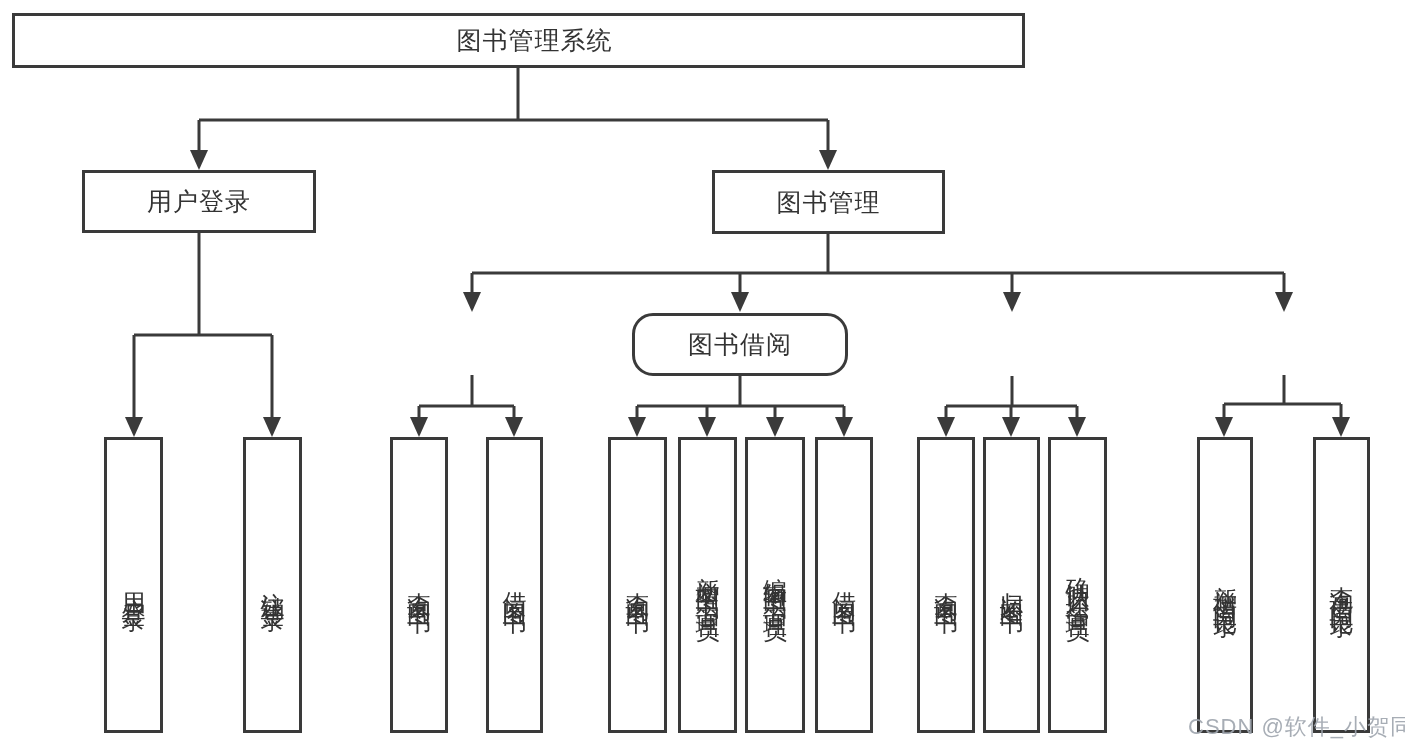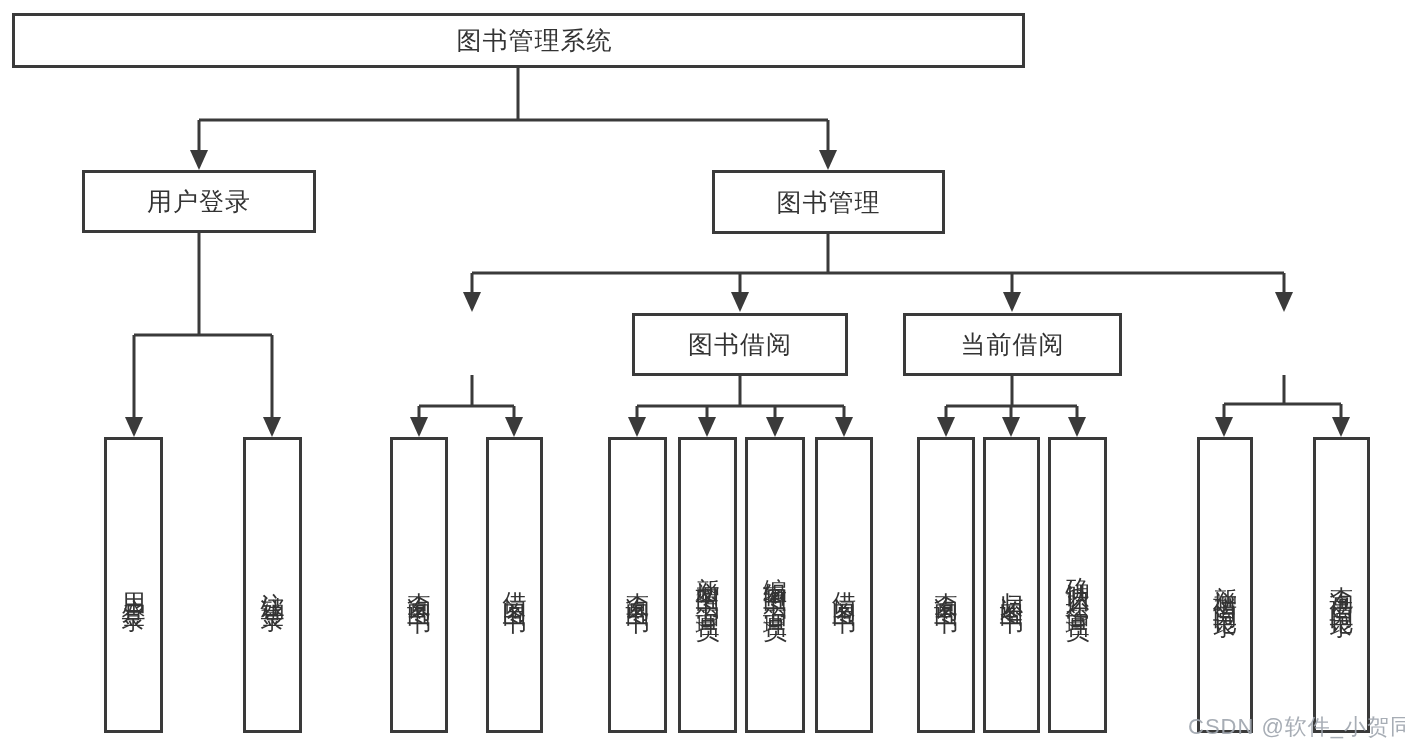--- a/index.html
+++ b/index.html
@@ -101,22 +101,21 @@
       <polygon points="1215,417 1233,417 1224,437"></polygon>
       <polygon points="1332,417 1350,417 1341,437"></polygon>
     </g>
   </svg>
 
   <div class="hbox" style="left:12px; top:13px; width:1013px; height:55px;padding-left:32px;">图书管理系统</div>
 
   <div class="hbox" style="left:82px; top:170px; width:234px; height:63px;">用户登录</div>
   <div class="hbox" style="left:712px; top:170px; width:233px; height:64px;">图书管理</div>
 
-  <div class="hbox" style="left:632px; top:313px; width:216px; height:63px;">图书借阅</div>
-  <div class="hbox" style="left:903px; top:313px; width:219px; height:63px;">当前借阅</div>
+  <div class="hbox" style="left:632px; top:313px; width:216px; height:63px;border-radius:21px;">图书借阅</div>
 
   <div class="vbox" style="left:104px; top:437px; width:59px; height:296px;">
     <span class="vtext">用户登录</span>
   </div>
   <div class="vbox" style="left:243px; top:437px; width:59px; height:296px;">
     <span class="vtext">注销登录</span>
   </div>
 
   <div class="vbox" style="left:390px; top:437px; width:58px; height:296px;">
     <span class="vtext">查询图书</span>

